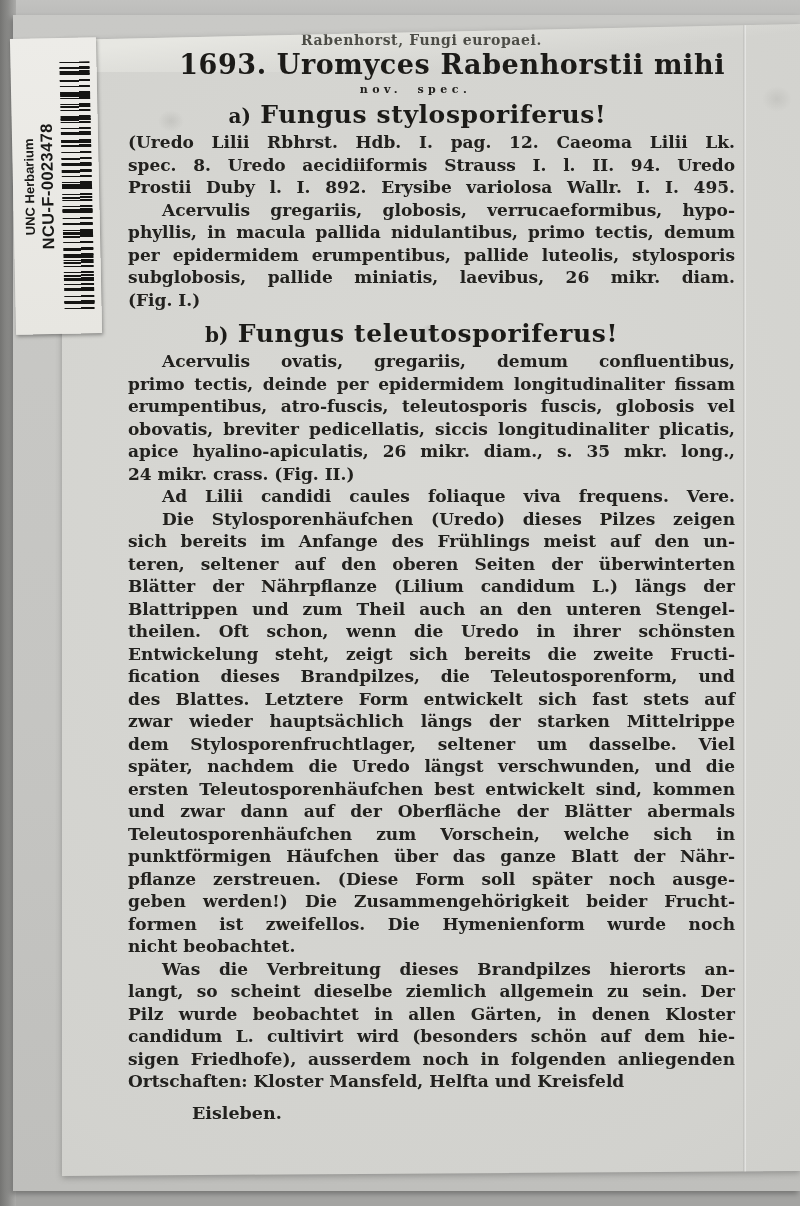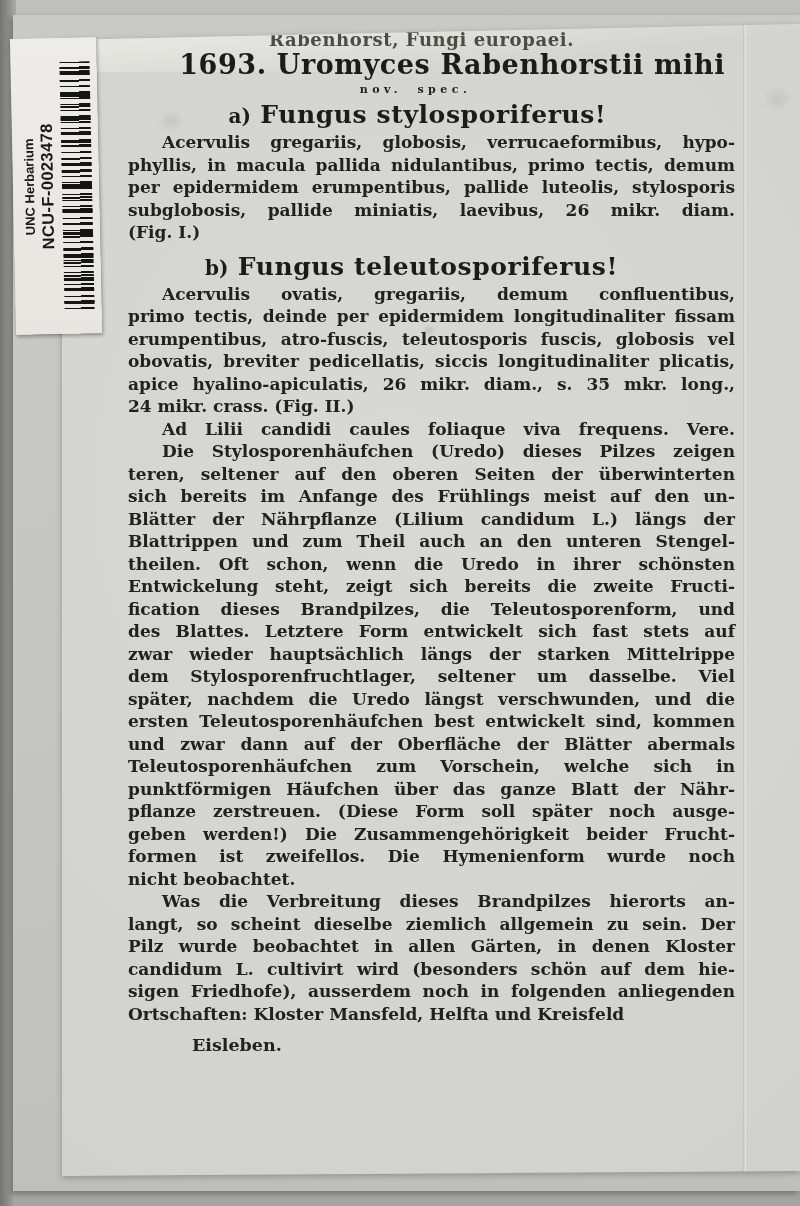--- a/index.html
+++ b/index.html
@@ -36,21 +36,21 @@
     background:radial-gradient(closest-side, rgba(60,60,55,.10), rgba(60,60,55,0)); }
   .stain2 { position:absolute; left:700px; top:62px; width:30px; height:26px; border-radius:50%;
     background:radial-gradient(closest-side, rgba(60,60,55,.09), rgba(60,60,55,0)); }
   .stain3 { position:absolute; left:360px; top:300px; width:14px; height:12px; border-radius:50%;
     background:radial-gradient(closest-side, rgba(50,50,45,.14), rgba(50,50,45,0)); }
 
   .text-col {
     position:absolute; left:66px; top:0; width:607px; padding-top:8px;
     color:#22211e; font-weight:bold; font-size:17px;
   }
-  .running { font-size:18px; line-height:16px; text-align:center; transform:translateX(-10px);
+  .running { font-size:14px; line-height:16px; text-align:center; transform:translateX(-10px);
     color:#4c4c46; letter-spacing:.6px; }
   .title { font-size:27px; line-height:29px; text-align:right; transform:translateX(-10px);
     letter-spacing:.6px; margin-top:2px; color:#1c1b18; }
   .novspec { font-size:11px; line-height:21px; text-align:center; transform:translateX(-16px);
     letter-spacing:4.5px; word-spacing:7px; }
   .heading { text-align:center; font-size:25px; line-height:29px; transform:translateX(-14px);
     letter-spacing:.6px; color:#1c1b18; }
   .heading .pfx { font-weight:bold; font-size:20px; letter-spacing:0; }
   .hb { margin-top:8px; transform:translateX(-20px); }
   .subheading { text-align:center; font-size:18px; line-height:21px; transform:translateX(-26px); }
@@ -96,20 +96,25 @@
     <div class="stain2"></div>
     <div class="stain3"></div>
 
     <div class="text-col">
       <div class="running">Rabenhorst, Fungi europaei.</div>
       <div class="title">1693. Uromyces Rabenhorstii mihi</div>
       <div class="novspec">nov. spec.</div>
 
       <div class="heading"><span class="pfx">a)</span> <span>Fungus stylosporiferus!</span></div>
 
+      <div>
+        <div class="ln j">(Uredo Lilii Rbhrst. Hdb. I. pag. 12. Caeoma Lilii Lk.</div>
+        <div class="ln j">spec. 8. Uredo aecidiiformis Strauss I. l. II. 94. Uredo</div>
+        <div class="ln j">Prostii Duby l. I. 892. Erysibe variolosa Wallr. I. I. 495.</div>
+      </div>
 
       <div>
         <div class="ln j ind">Acervulis gregariis, globosis, verrucaeformibus, hypo-</div>
         <div class="ln j">phyllis, in macula pallida nidulantibus, primo tectis, demum</div>
         <div class="ln j">per epidermidem erumpentibus, pallide luteolis, stylosporis</div>
         <div class="ln j">subglobosis, pallide miniatis, laevibus, 26 mikr. diam.</div>
         <div class="ln">(Fig. I.)</div>
       </div>
 
       <div class="heading hb"><span class="pfx">b)</span> <span>Fungus teleutosporiferus!</span></div>
@@ -122,22 +127,22 @@
         <div class="ln j">apice hyalino-apiculatis, 26 mikr. diam., s. 35 mkr. long.,</div>
         <div class="ln">24 mikr. crass. (Fig. II.)</div>
       </div>
 
       <div>
         <div class="ln j ind">Ad Lilii candidi caules foliaque viva frequens. Vere.</div>
       </div>
 
       <div>
         <div class="ln j ind">Die Stylosporenhäufchen (Uredo) dieses Pilzes zeigen</div>
+        <div class="ln j">sich bereits im Anfange des Frühlings meist auf den un-</div>
         <div class="ln j">teren, seltener auf den oberen Seiten der überwinterten</div>
-        <div class="ln j">sich bereits im Anfange des Frühlings meist auf den un-</div>
         <div class="ln j">Blätter der Nährpflanze (Lilium candidum L.) längs der</div>
         <div class="ln j">Blattrippen und zum Theil auch an den unteren Stengel-</div>
         <div class="ln j">theilen. Oft schon, wenn die Uredo in ihrer schönsten</div>
         <div class="ln j">Entwickelung steht, zeigt sich bereits die zweite Fructi-</div>
         <div class="ln j">fication dieses Brandpilzes, die Teleutosporenform, und</div>
         <div class="ln j">des Blattes. Letztere Form entwickelt sich fast stets auf</div>
         <div class="ln j">zwar wieder hauptsächlich längs der starken Mittelrippe</div>
         <div class="ln j">dem Stylosporenfruchtlager, seltener um dasselbe. Viel</div>
         <div class="ln j">später, nachdem die Uredo längst verschwunden, und die</div>
         <div class="ln j">ersten Teleutosporenhäufchen best entwickelt sind, kommen</div>

